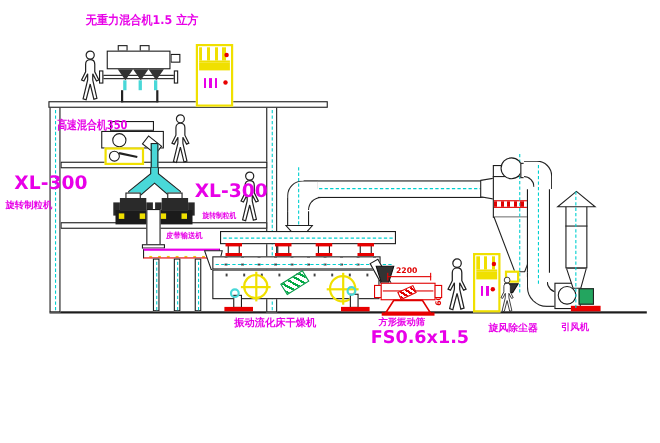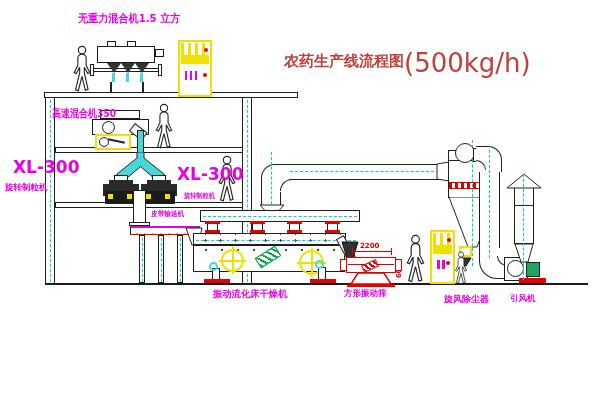--- a/index.html
+++ b/index.html
@@ -245,29 +245,27 @@
   <svg class="abs" style="left:215px;top:155px" width="24" height="48" viewBox="0 0 26 52">
       <use href="#person-glyph"></use>
     </svg>
   <svg class="abs" style="left:403px;top:234px" width="25" height="50" viewBox="0 0 26 52">
       <use href="#person-glyph"></use>
     </svg>
   <svg class="abs" style="left:452px;top:251px" width="18" height="34" viewBox="0 0 26 52">
       <use href="#person-glyph"></use>
     </svg>
 
-  <div class="abs" style="left:284px;top:48px;color:#c0403a;white-space:nowrap">
-    <span style="font-size:15px;font-weight:600;vertical-align:6px">农药生产线流程图</span><span style="font-size:26px;font-weight:400">(500kg/h)</span>
-  </div>
 
   <div class="mag" style="left:78px;top:13px;font-size:11px;transform:scaleX(0.92)">无重力混合机1.5 立方</div>
   <div class="mag" style="left:52px;top:108px;font-size:11px;transform:scaleX(0.82)">高速混合机350</div>
   <div class="mag" style="left:13px;top:159px;font-size:17px">XL-300</div>
   <div class="mag" style="left:5px;top:183px;font-size:8.5px">旋转制粒机</div>
   <div class="mag" style="left:177px;top:166px;font-size:17px">XL-300</div>
   <div class="mag" style="left:184px;top:193px;font-size:7px;transform:scaleX(0.88)">旋转制粒机</div>
   <div class="mag" style="left:151px;top:211px;font-size:7px;transform:scaleX(0.95)">皮带输送机</div>
   <div class="mag" style="left:213px;top:289px;font-size:9.5px;transform:scaleX(0.98)">振动流化床干燥机</div>
   <div class="mag" style="left:344px;top:289px;font-size:8.5px">方形振动筛</div>
+  <div class="mag" style="left:337px;top:299px;font-size:16px">FS0.6x1.5</div>
   <div class="mag" style="left:444px;top:295px;font-size:9px">旋风除尘器</div>
   <div class="mag" style="left:510px;top:294px;font-size:8.5px">引风机</div>
 
 </div>
 
 </body></html>

